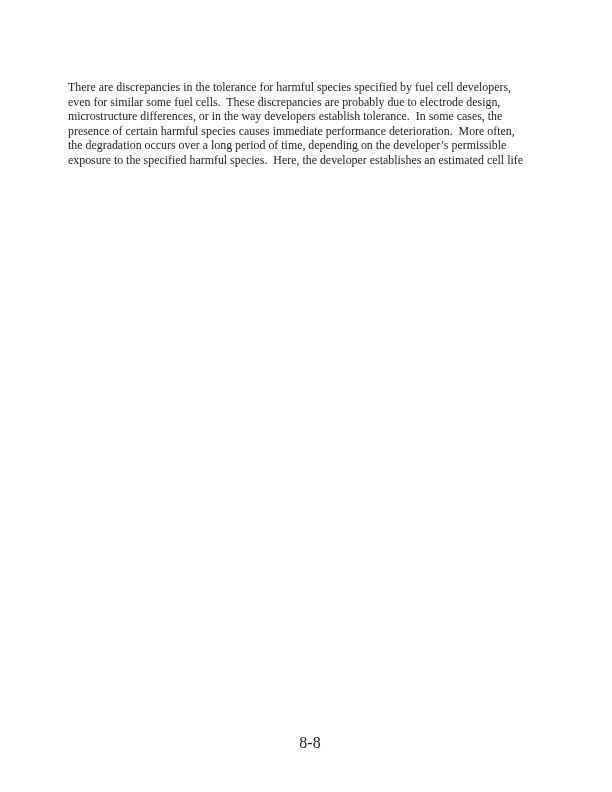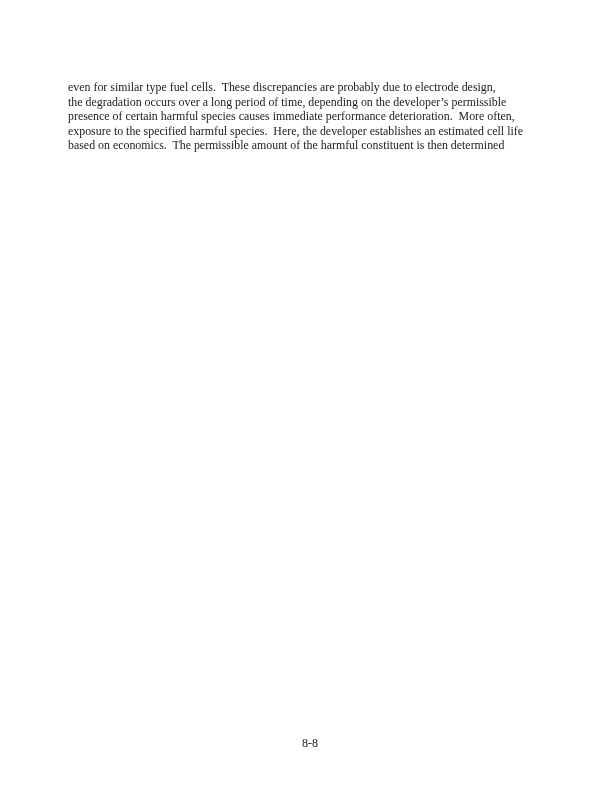--- a/index.html
+++ b/index.html
@@ -27,32 +27,33 @@
   }
   .paragraph .line {
     white-space: pre;
   }
   .page-number {
     position: absolute;
     left: 8px;
     right: 0;
     top: 736px;
     text-align: center;
-    font-size: 12px;
+    font-size: 16px;
     line-height: 14px;
   }
 </style>
 </head>
 <body>
 
 <div class="page">
 
   <div class="paragraph">
-    <div class="line">even for similar type fuel cells.  These discrepancies are probably due to electrode design,</div>
+    <div class="line">There are discrepancies in the tolerance for harmful species specified by fuel cell developers,</div>
+    <div class="line">even for similar some fuel cells.  These discrepancies are probably due to electrode design,</div>
+    <div class="line">microstructure differences, or in the way developers establish tolerance.  In some cases, the</div>
+    <div class="line">presence of certain harmful species causes immediate performance deterioration.  More often,</div>
     <div class="line">the degradation occurs over a long period of time, depending on the developer’s permissible</div>
-    <div class="line">presence of certain harmful species causes immediate performance deterioration.  More often,</div>
     <div class="line">exposure to the specified harmful species.  Here, the developer establishes an estimated cell life</div>
-    <div class="line">based on economics.  The permissible amount of the harmful constituent is then determined</div>
   </div>
 
   <div class="page-number">8-8</div>
 
 </div>
 
 </body></html>

